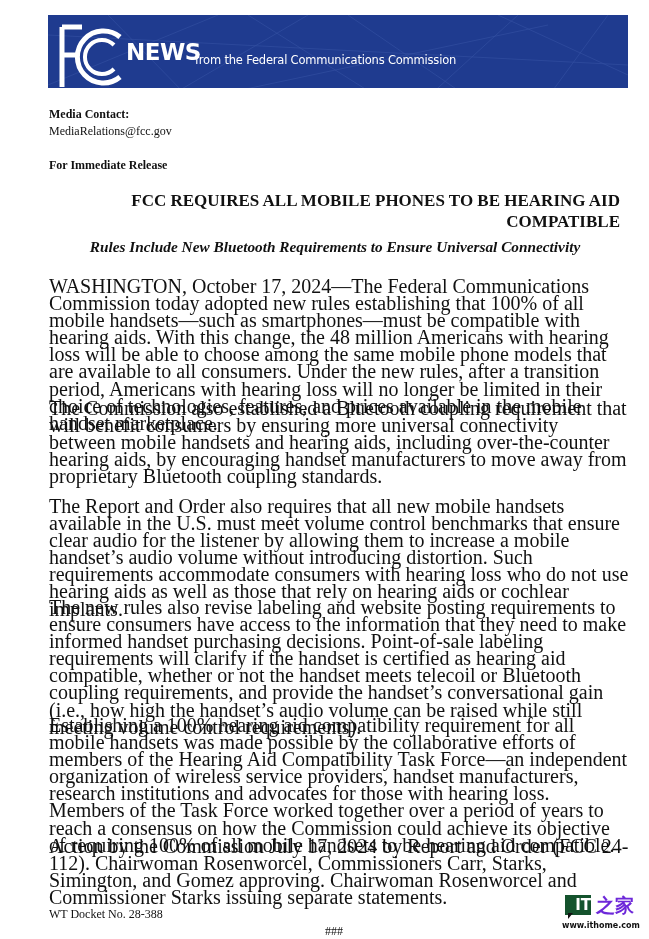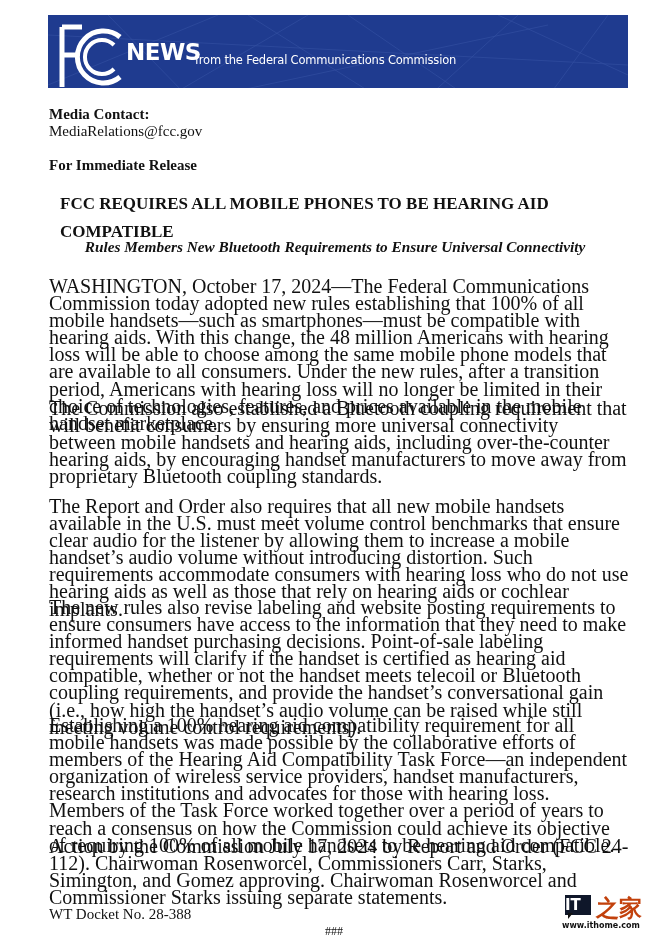--- a/index.html
+++ b/index.html
@@ -7,36 +7,36 @@
          font-family: "Liberation Serif", "DejaVu Serif", serif; color: #111; }
   .banner { position: absolute; left: 48px; top: 15px; width: 580px; height: 73px;
             background: #1f3b8f; overflow: hidden; }
   .banner svg.mesh { position: absolute; left: 0; top: 0; }
   .logo-fc { position: absolute; left: 10px; top: 6px; }
   .news { position: absolute; left: 78px; top: 24px; font-family: "DejaVu Sans", sans-serif;
           font-weight: bold; font-size: 23px; color: #fff; letter-spacing: -0.5px; }
   .from { position: absolute; left: 147px; top: 38px; font-family: "DejaVu Sans", sans-serif;
           font-size: 11.5px; color: #fff; letter-spacing: -0.2px; }
   .abs { position: absolute; left: 49px; }
-  .t { font-size: 15px; line-height: 17px; }
+  .t { font-size: 12px; line-height: 17px; }
   .b { font-weight: bold; }
-  .title { position: absolute; left: 60px; width: 560px; top: 190px; text-align: left;
-           font-weight: bold; font-size: 17px; line-height: 28px; }
+  .title { position: absolute; left: 60px; width: 560px; top: 190px; text-align: right;
+           font-weight: bold; font-size: 17px; line-height: 21px; }
   .subtitle { position: absolute; left: 40px; width: 590px; top: 238px; text-align: center;
               font-weight: bold; font-style: italic; font-size: 15.3px; }
   .para { position: absolute; left: 49px; width: 580px; font-size: 20px; line-height: 17.1px; }
   .hash { position: absolute; left: 325px; top: 924px; font-size: 12px; }
   .ithome { position: absolute; left: 562px; top: 893px; width: 80px; height: 44px; }
-  .it-box { position: absolute; left: 3px; top: 2px; width: 26px; height: 20px; background: #0f172a;
+  .it-box { position: absolute; left: 3px; top: 2px; width: 26px; height: 20px; background: #14532d;
             color: #fff; font-family: "DejaVu Sans", sans-serif; font-weight: bold; font-size: 15px;
-            line-height: 20px; text-align: left; }
+            line-height: 20px; text-align: right; }
   .it-tail { position: absolute; left: 6px; top: 20px; width: 0; height: 0;
              border-left: 5px solid #111; border-bottom: 6px solid transparent; }
   .it-zh { position: absolute; left: 34px; top: 0px; font-family: "DejaVu Sans", sans-serif;
-           font-weight: bold; font-size: 23px; color: #c2410c; }
+           font-weight: bold; font-size: 19px; color: #6d28d9; }
   .it-url { position: absolute; left: 0; top: 28px; font-family: "DejaVu Sans", sans-serif;
             font-size: 8px; color: #111; font-weight: bold; }
 </style>
 </head>
 <body>
 
 <div class="banner">
   <svg class="mesh" width="580" height="82">
     <g stroke="#3a57a8" stroke-width="0.6" fill="none" opacity="0.8">
       <line x1="0" y1="70" x2="170" y2="0"></line>
@@ -58,21 +58,21 @@
   </svg>
   <div class="news">NEWS</div>
   <div class="from">from the Federal Communications Commission</div>
 </div>
 
 <div class="abs t b" style="top:106px">Media Contact:</div>
 <div class="abs t" style="top:123px">MediaRelations@fcc.gov</div>
 <div class="abs t b" style="top:157px">For Immediate Release</div>
 
 <div class="title">FCC REQUIRES ALL MOBILE PHONES TO BE HEARING AID COMPATIBLE</div>
-<div class="subtitle">Rules Members New Bluetooth Requirements to Ensure Universal Connectivity</div>
+<div class="subtitle">Rules Include New Bluetooth Requirements to Ensure Universal Connectivity</div>
 
 <div class="para" style="top:278px">WASHINGTON, October 17, 2024—The Federal Communications Commission today adopted new rules establishing that 100% of all mobile handsets—such as smartphones—must be compatible with hearing aids.  With this change, the 48 million Americans with hearing loss will be able to choose among the same mobile phone models that are available to all consumers. Under the new rules, after a transition period, Americans with hearing loss will no longer be limited in their choice of technologies, features, and prices available in the mobile handset marketplace.</div>
 <div class="para" style="top:400px">The Commission also established a Bluetooth coupling requirement that will benefit consumers by ensuring more universal connectivity between mobile handsets and hearing aids, including over-the-counter hearing aids, by encouraging handset manufacturers to move away from proprietary Bluetooth coupling standards.</div>
 <div class="para" style="top:498px">The Report and Order also requires that all new mobile handsets available in the U.S. must meet volume control benchmarks that ensure clear audio for the listener by allowing them to increase a mobile handset’s audio volume without introducing distortion.  Such requirements accommodate consumers with hearing loss who do not use hearing aids as well as those that rely on hearing aids or cochlear implants.</div>
 <div class="para" style="top:599px">The new rules also revise labeling and website posting requirements to ensure consumers have access to the information that they need to make informed handset purchasing decisions.  Point-of-sale labeling requirements will clarify if the handset is certified as hearing aid compatible, whether or not the handset meets telecoil or Bluetooth coupling requirements, and provide the handset’s conversational gain (i.e., how high the handset’s audio volume can be raised while still meeting volume control requirements).</div>
 <div class="para" style="top:717px">Establishing a 100% hearing aid compatibility requirement for all mobile handsets was made possible by the collaborative efforts of members of the Hearing Aid Compatibility Task Force—an independent organization of wireless service providers, handset manufacturers, research institutions and advocates for those with hearing loss.  Members of the Task Force worked together over a period of years to reach a consensus on how the Commission could achieve its objective of requiring 100% of all mobile handsets to be hearing aid compatible.</div>
 <div class="para" style="top:838px">Action by the Commission July 17, 2024 by Report and Order (FCC 24-112).  Chairwoman Rosenworcel, Commissioners Carr, Starks, Simington, and Gomez approving.  Chairwoman Rosenworcel and Commissioner Starks issuing separate statements.</div>
 
 <div class="abs t" style="top:906px">WT Docket No. 28-388</div>
 <div class="hash">###</div>

